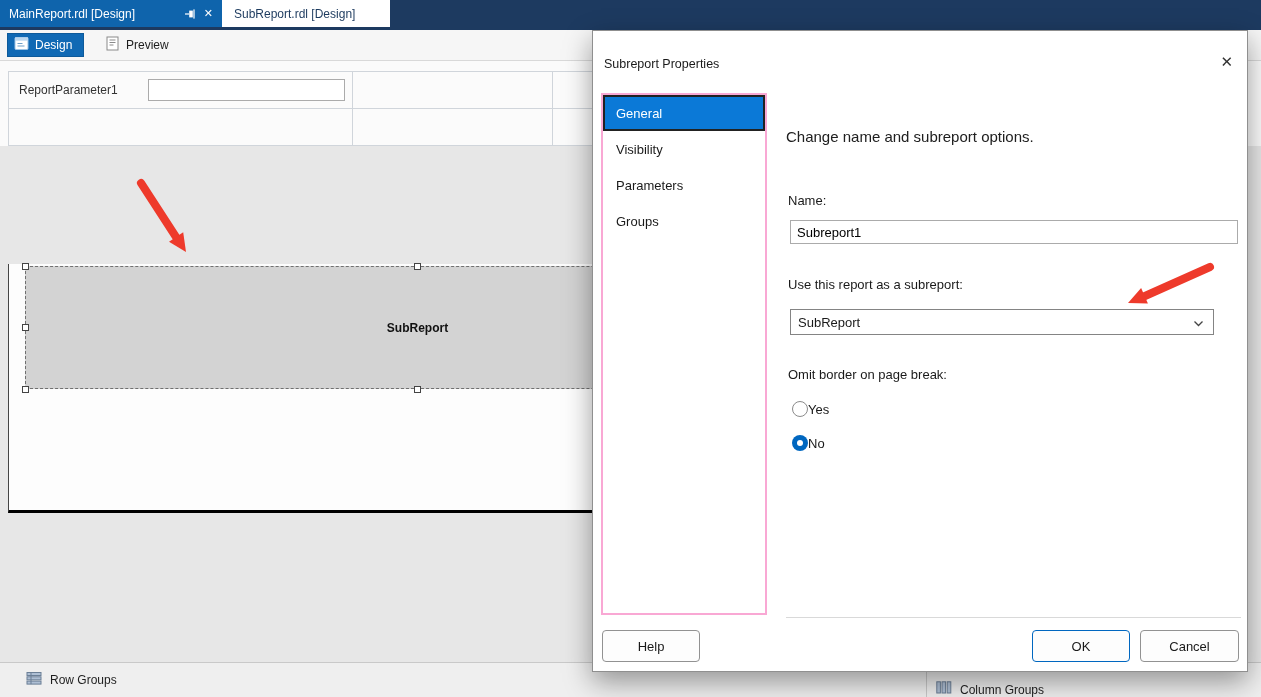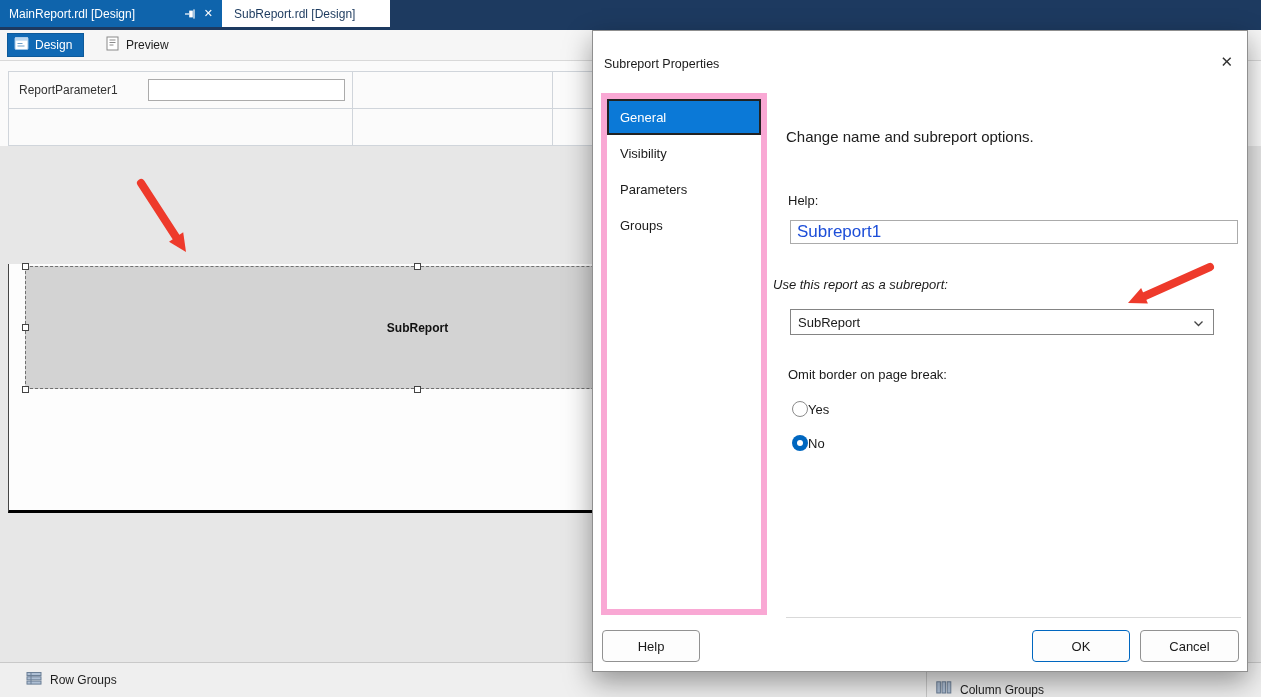--- a/index.html
+++ b/index.html
@@ -41,28 +41,28 @@
   .h-bm{left:414px;top:386px;}
   
   .grouping-pane{position:absolute;left:0;top:662px;width:100%;height:35px;background:#efefef;border-top:1px solid #c9c9c9;box-sizing:border-box;z-index:2;font-size:12px;color:#1e1e1e;}
   .rowgroups{position:absolute;left:26px;top:0;height:100%;display:flex;align-items:center;gap:8px;}
   .colgroups{position:absolute;left:936px;top:0;height:100%;display:flex;align-items:flex-end;gap:8px;}
   .gp-divider{position:absolute;left:926px;top:0;width:1px;height:100%;background:#c9c9c9;}
   
   .dialog{position:absolute;left:592px;top:30px;width:656px;height:642px;background:#fff;border:1px solid #8f8f8f;box-sizing:border-box;box-shadow:0 10px 26px rgba(0,0,0,.38);z-index:10;font-size:13px;}
   .dlg-title{position:absolute;left:11px;top:26px;font-size:12.5px;color:#1a1a1a;}
   .dlg-close{position:absolute;right:14px;top:23px;font-size:15px;color:#333;cursor:pointer;line-height:1;}
-  .dlg-nav{position:absolute;left:8px;top:62px;width:166px;height:522px;border:6px solid #f9a8d4;background:#fff;box-sizing:border-box;}
+  .dlg-nav{position:absolute;left:8px;top:62px;width:166px;height:522px;border:2px solid #f9a8d4;background:#fff;box-sizing:border-box;}
   .nav-item{height:36px;display:flex;align-items:center;padding-left:13px;box-sizing:border-box;color:#1a1a1a;cursor:pointer;}
   .nav-item.selected{background:#0b79d7;color:#fff;border:2px solid #222;padding-left:11px;}
   .dlg-desc{position:absolute;left:193px;top:97px;font-size:15px;color:#202020;}
   .fld-label{position:absolute;font-size:13px;color:#1a1a1a;}
   .lbl-name{left:195px;top:162px;}
-  .txt-name{position:absolute;left:197px;top:189px;width:448px;height:24px;border:1px solid #ababab;background:#fff;box-sizing:border-box;font-family:inherit;font-size:17px;color:#1d4ed8;padding:0 6px;}
-  .lbl-report{left:180px;top:246px;font-style:italic;}
+  .txt-name{position:absolute;left:197px;top:189px;width:448px;height:24px;border:1px solid #ababab;background:#fff;box-sizing:border-box;font-family:inherit;font-size:13px;color:#000000;padding:0 6px;}
+  .lbl-report{left:195px;top:246px;}
   .combo{position:absolute;left:197px;top:278px;width:424px;height:26px;border:1px solid #848484;background:#fff;box-sizing:border-box;display:flex;align-items:center;justify-content:space-between;padding:0 9px 0 7px;cursor:pointer;}
   .combo-value{font-size:13px;color:#1a1a1a;}
   .lbl-omit{left:195px;top:336px;}
   .radio-row{position:absolute;display:flex;align-items:center;cursor:pointer;}
   .r-yes{left:199px;top:370px;}
   .r-no{left:199px;top:404px;}
   .radio{width:16px;height:16px;border-radius:50%;border:1px solid #8b8b8b;background:#fff;box-sizing:border-box;position:relative;}
   .radio.checked{border:none;background:#0067c0;}
   .radio.checked::after{content:"";position:absolute;left:5px;top:5px;width:6px;height:6px;border-radius:50%;background:#fff;}
   .radio-label{font-size:13px;}
@@ -180,21 +180,21 @@
 
     <div class="dlg-nav">
       <div class="nav-item selected">General</div>
       <div class="nav-item">Visibility</div>
       <div class="nav-item">Parameters</div>
       <div class="nav-item">Groups</div>
     </div>
 
     <div class="dlg-desc">Change name and subreport options.</div>
 
-    <label class="fld-label lbl-name">Help:</label>
+    <label class="fld-label lbl-name">Name:</label>
     <input class="txt-name" value="Subreport1" style="">
 
     <label class="fld-label lbl-report">Use this report as a subreport:</label>
     <div class="combo">
       <span class="combo-value">SubReport</span>
       <span>
         <svg width="11" height="7" viewBox="0 0 11 7" aria-hidden="true">
           <path d="M1.5 1.5L5.5 5.5L9.5 1.5" fill="none" stroke="#444" stroke-width="1.3"></path>
         </svg>
       </span>

